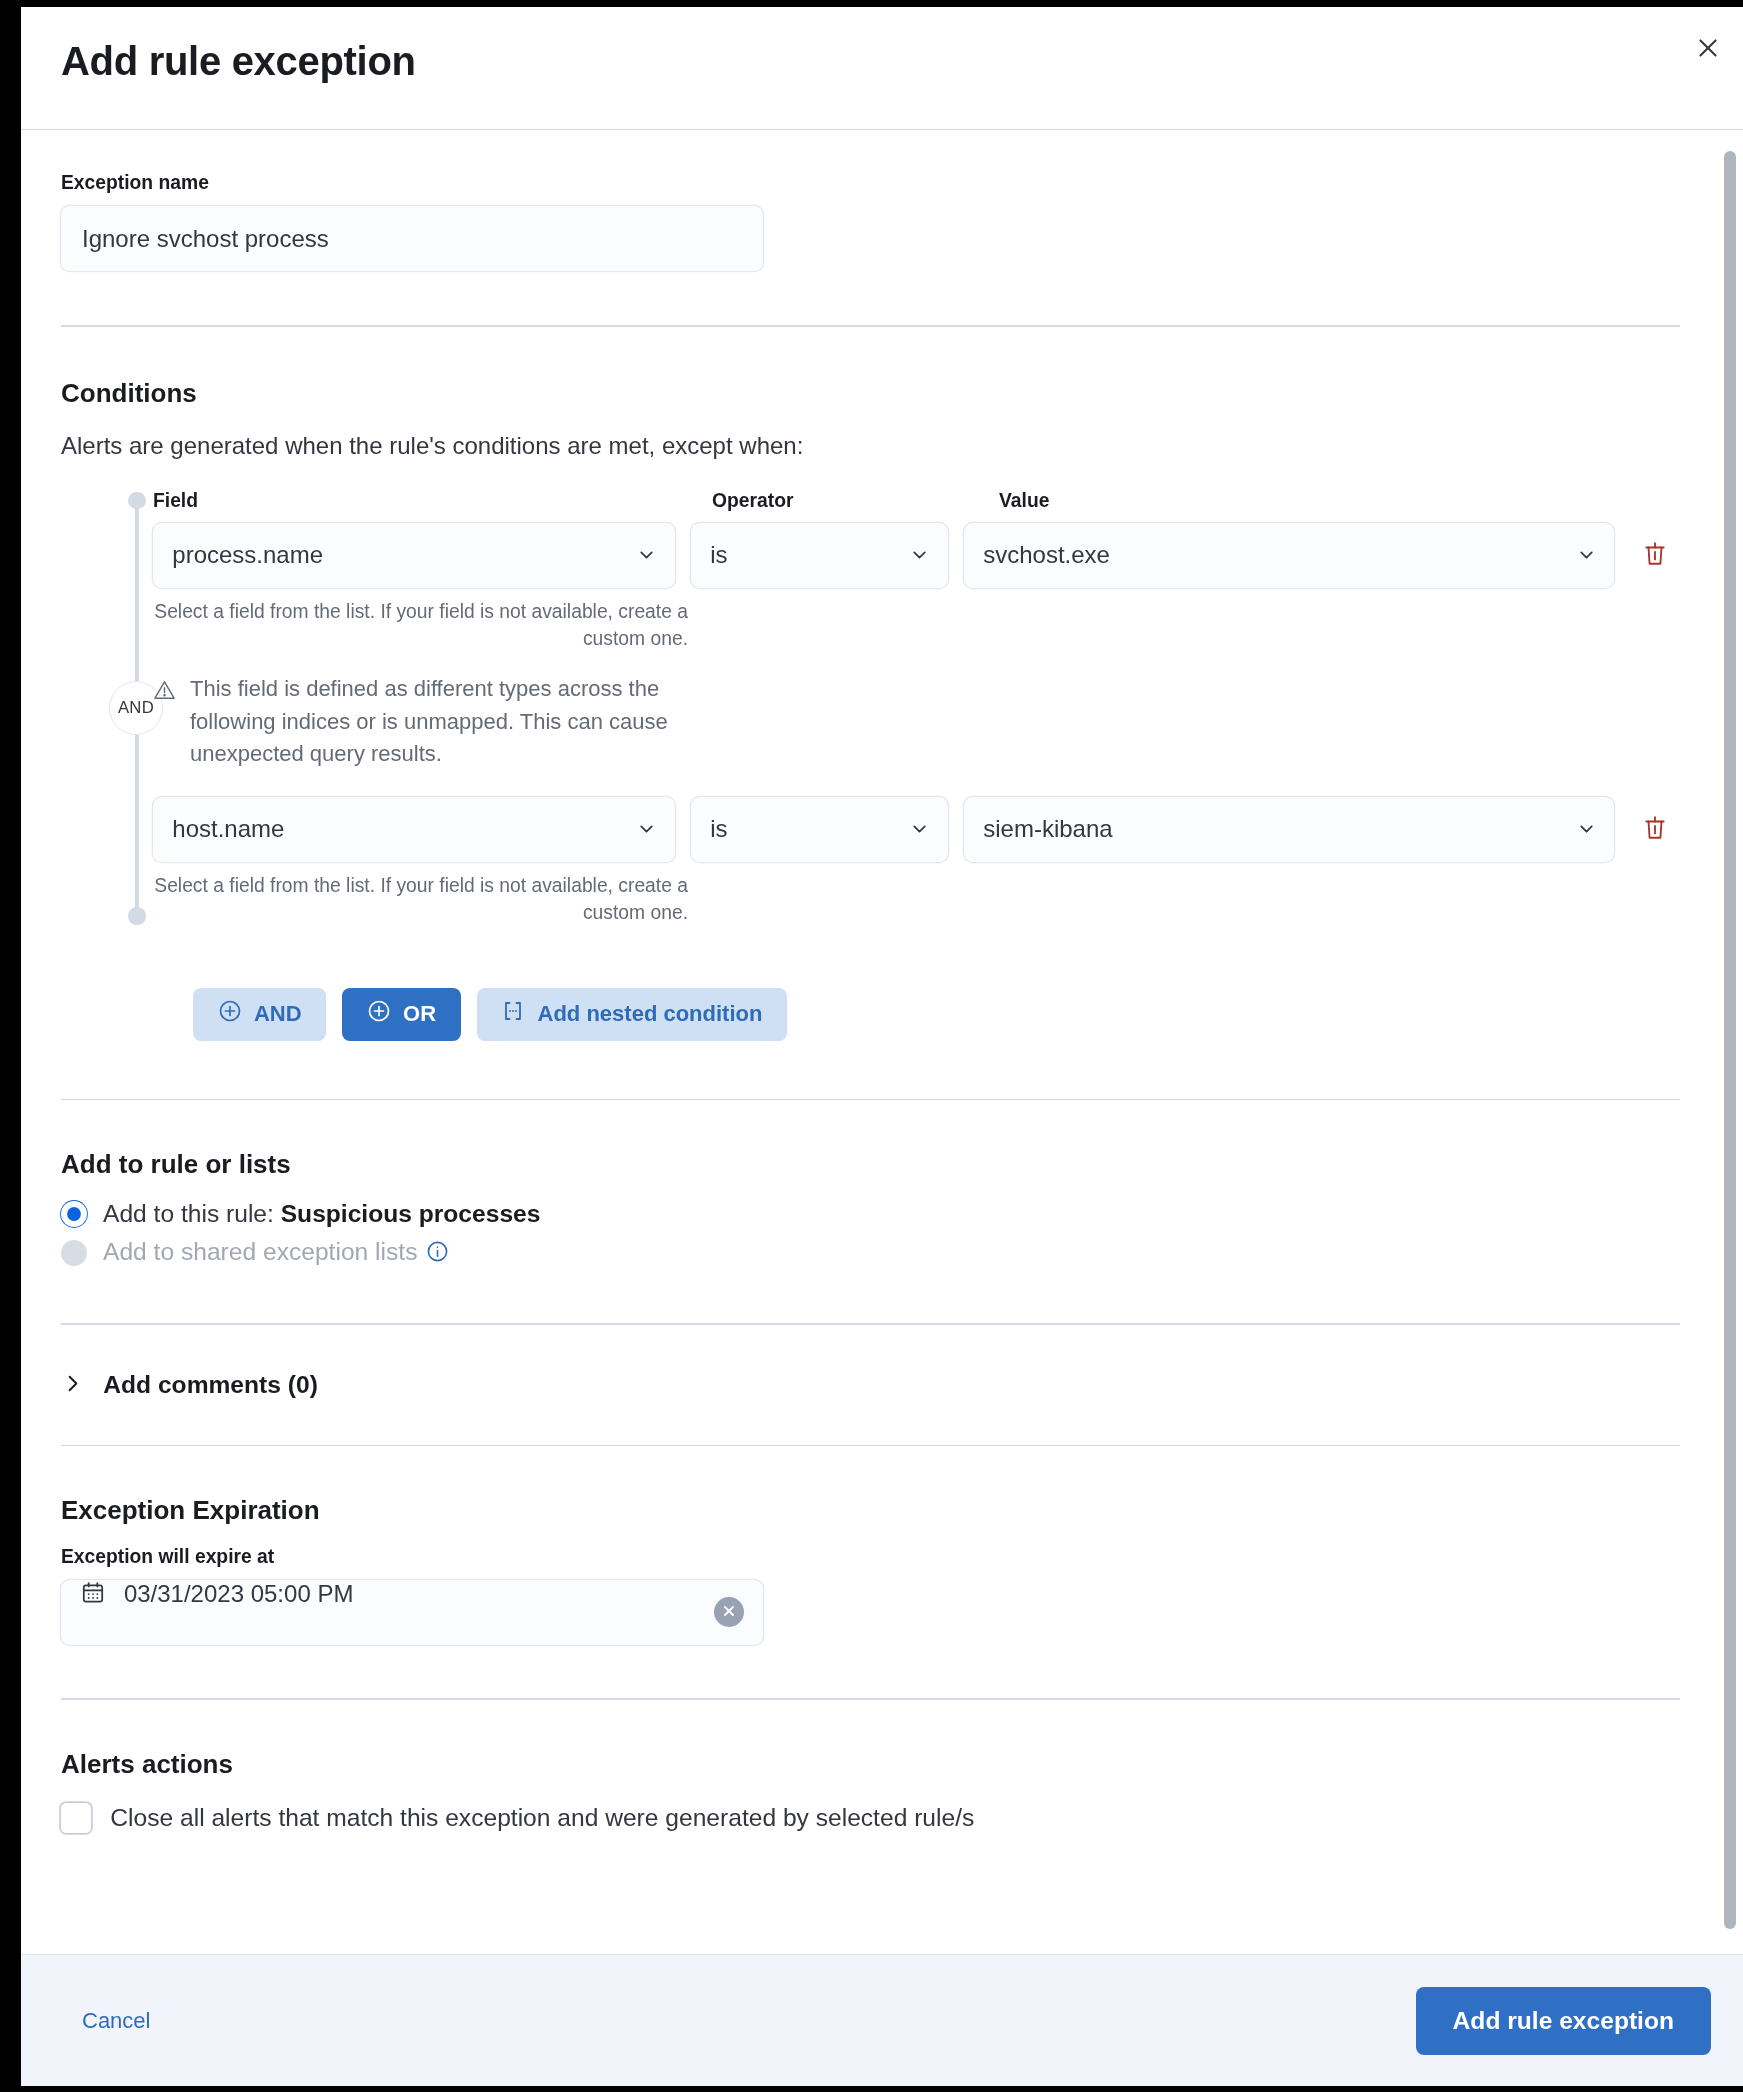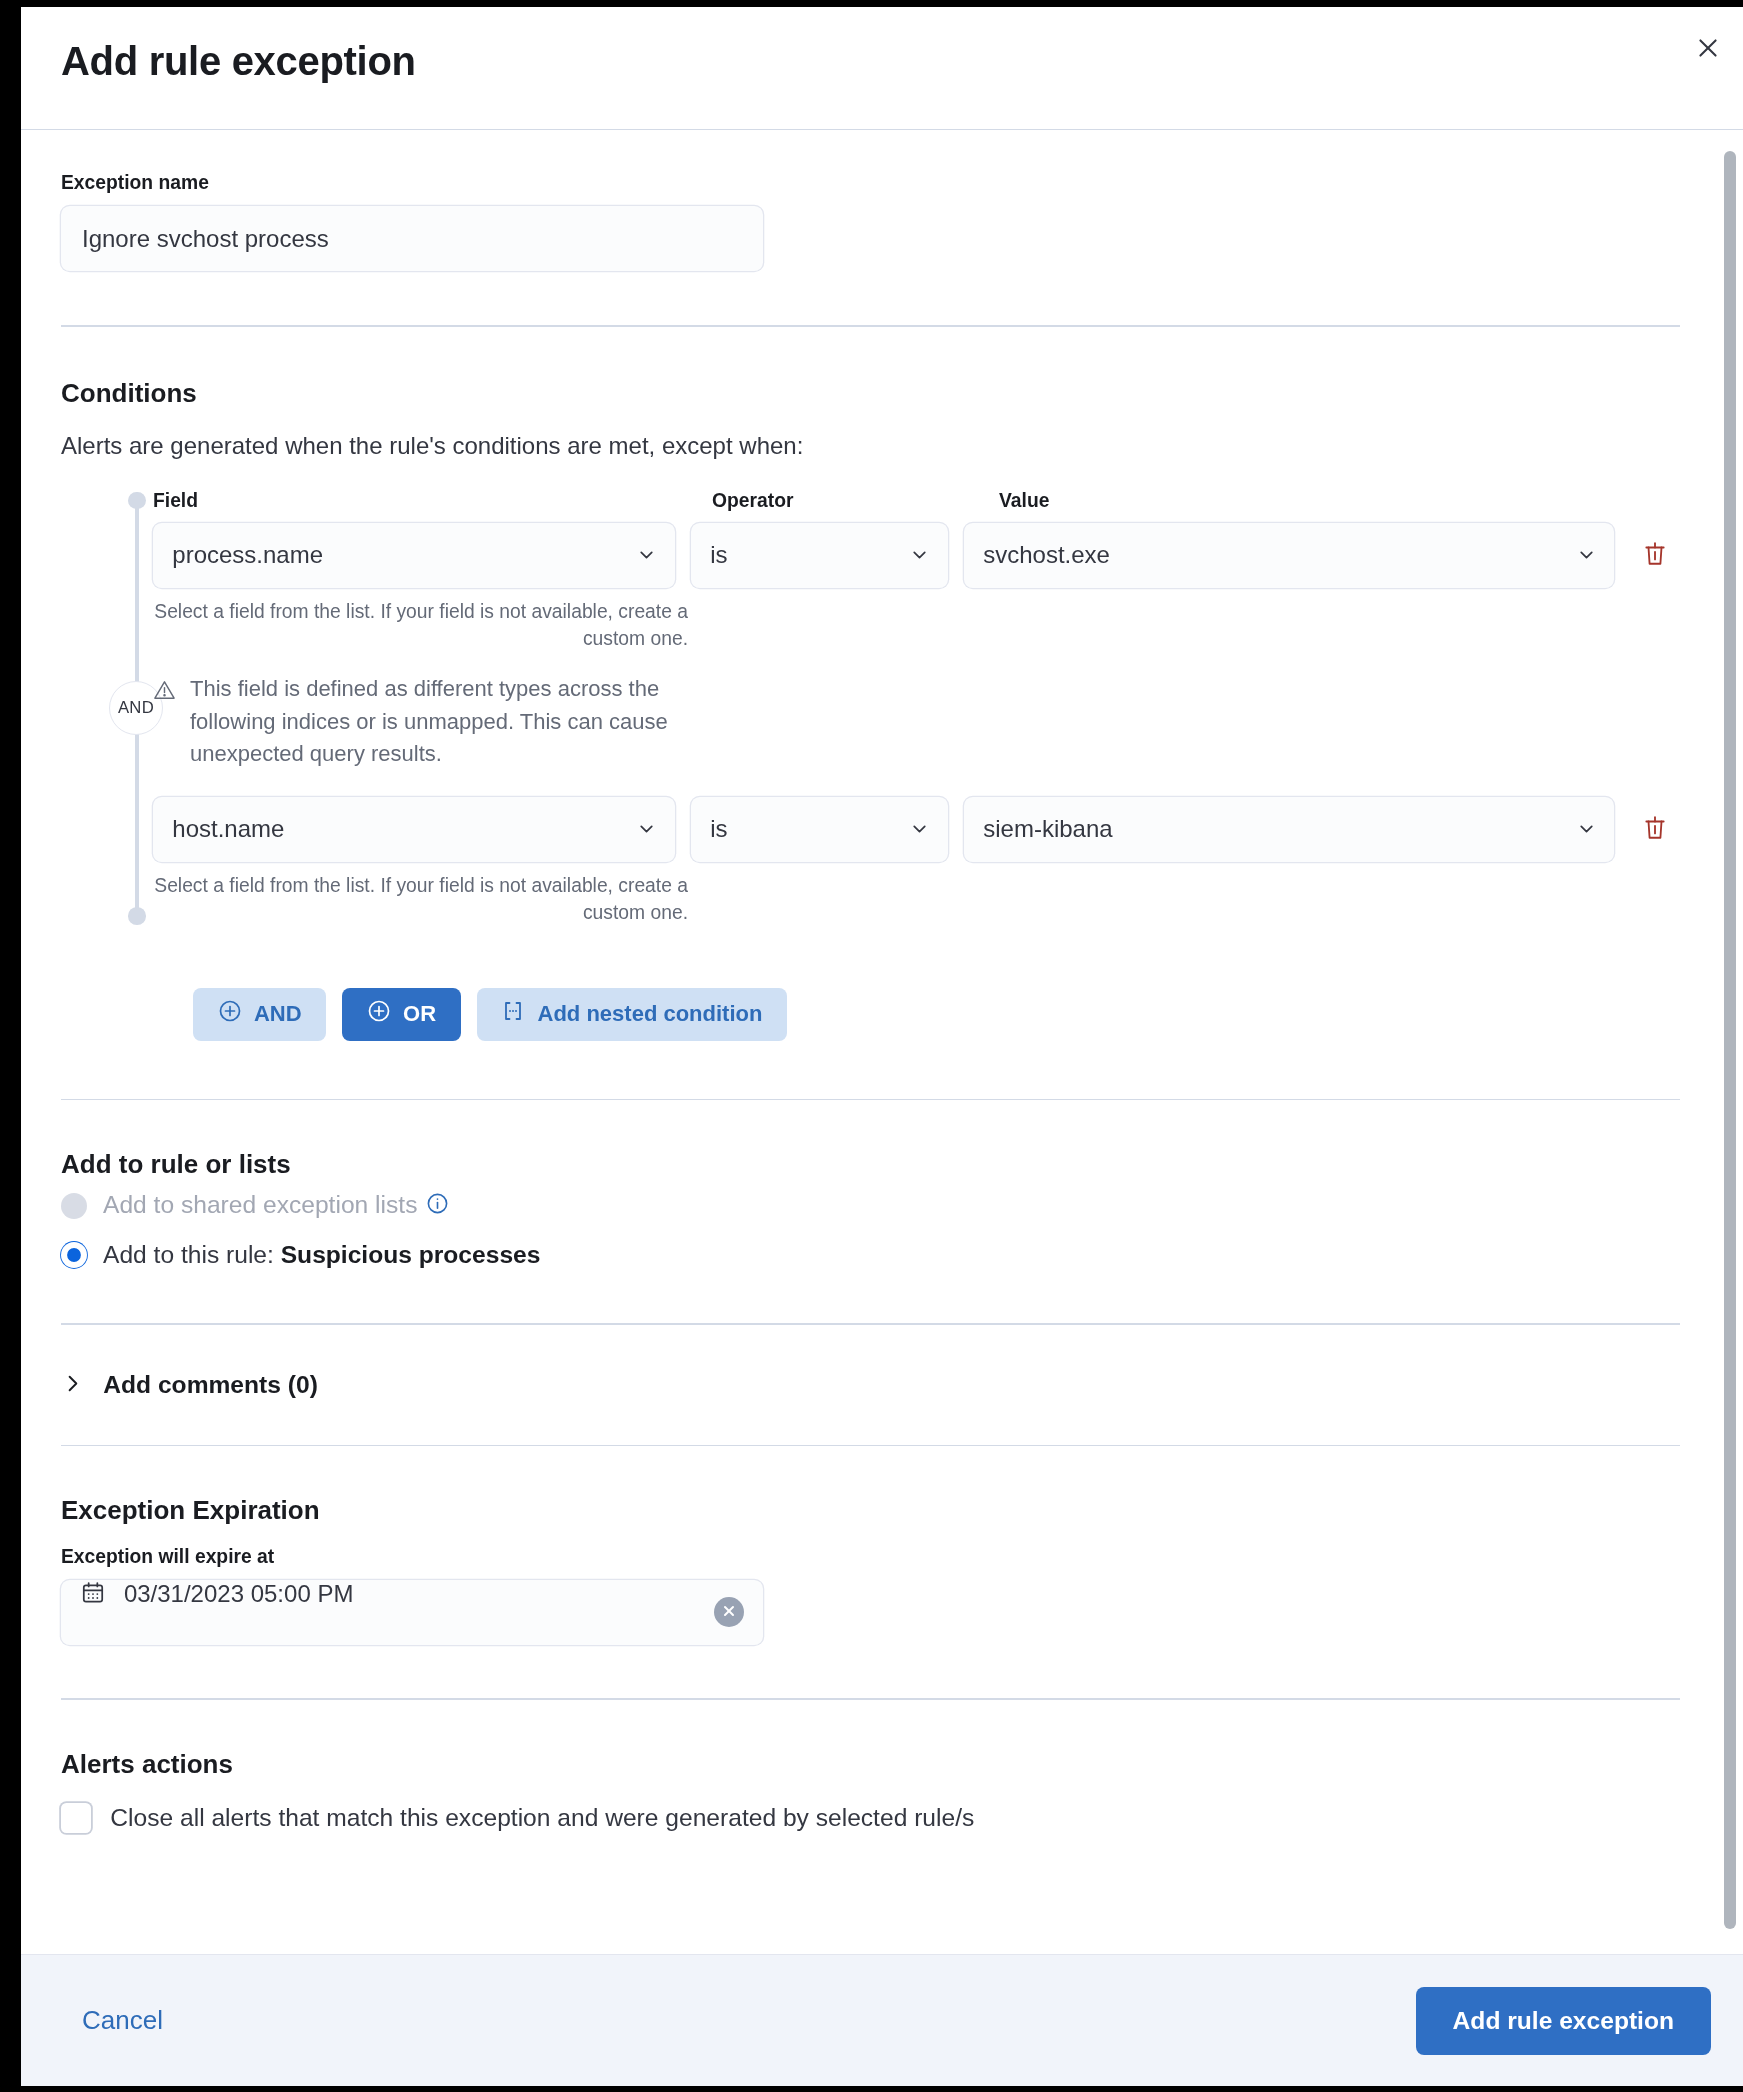--- a/index.html
+++ b/index.html
@@ -373,21 +373,21 @@
     flex: 0 0 132px;
     height: 132px;
     background: #f1f4fa;
     border-top: 0.9px solid #e3e6ef;
     display: flex;
     align-items: center;
     justify-content: space-between;
     padding: 0 39px 0 61px;
   }
   .cancel-link {
-    font-size: 26px;
+    font-size: 22px;
     color: #2e6cb8;
     background: none;
     border: none;
     font-family: "Liberation Sans", sans-serif;
     cursor: pointer;
     padding: 0;
   }
   .primary-btn {
     height: 68px;
     padding: 0 37px;
@@ -574,32 +574,32 @@
           </button>
         </div>
       </div>
 
       <div style="height:58px"></div>
       <div class="divider"></div>
 
       <div class="sec-pad-t">
         <div class="section-title">Add to rule or lists</div>
 
+        <div class="radio-row">
+          <span class="radio on"></span>
+          <span class="radio-label"><span>Add to this rule: </span><b>Suspicious processes</b></span>
+        </div>
+
         <div class="radio-row" style="margin-top:10.5px;">
           <span class="radio off"></span>
           <span class="radio-label muted"><span>Add to shared exception lists</span><span class="info-ico"><svg width="23" height="23" viewBox="0 0 24 24" fill="none" stroke="#2e6cb8" stroke-width="1.7" stroke-linecap="round">
                   <circle cx="12" cy="12" r="9.5"></circle>
                   <line x1="12" y1="11" x2="12" y2="17"></line>
                   <circle cx="12" cy="7.4" r="0.9" fill="#2e6cb8" stroke="none"></circle>
                 </svg></span></span>
-        </div>
-
-        <div class="radio-row">
-          <span class="radio on"></span>
-          <span class="radio-label"><span>Add to this rule: </span><b>Suspicious processes</b></span>
         </div>
       </div>
 
       <div style="height:54px"></div>
       <div class="divider"></div>
 
       <div class="sec-pad-t sec-pad-b" style="padding-top:46px;padding-bottom:46px;">
         <div class="accordion">
           <span>
             <svg width="23" height="23" viewBox="0 0 24 24" fill="none" stroke="#1a1c21" stroke-width="2" stroke-linecap="round" stroke-linejoin="round">

